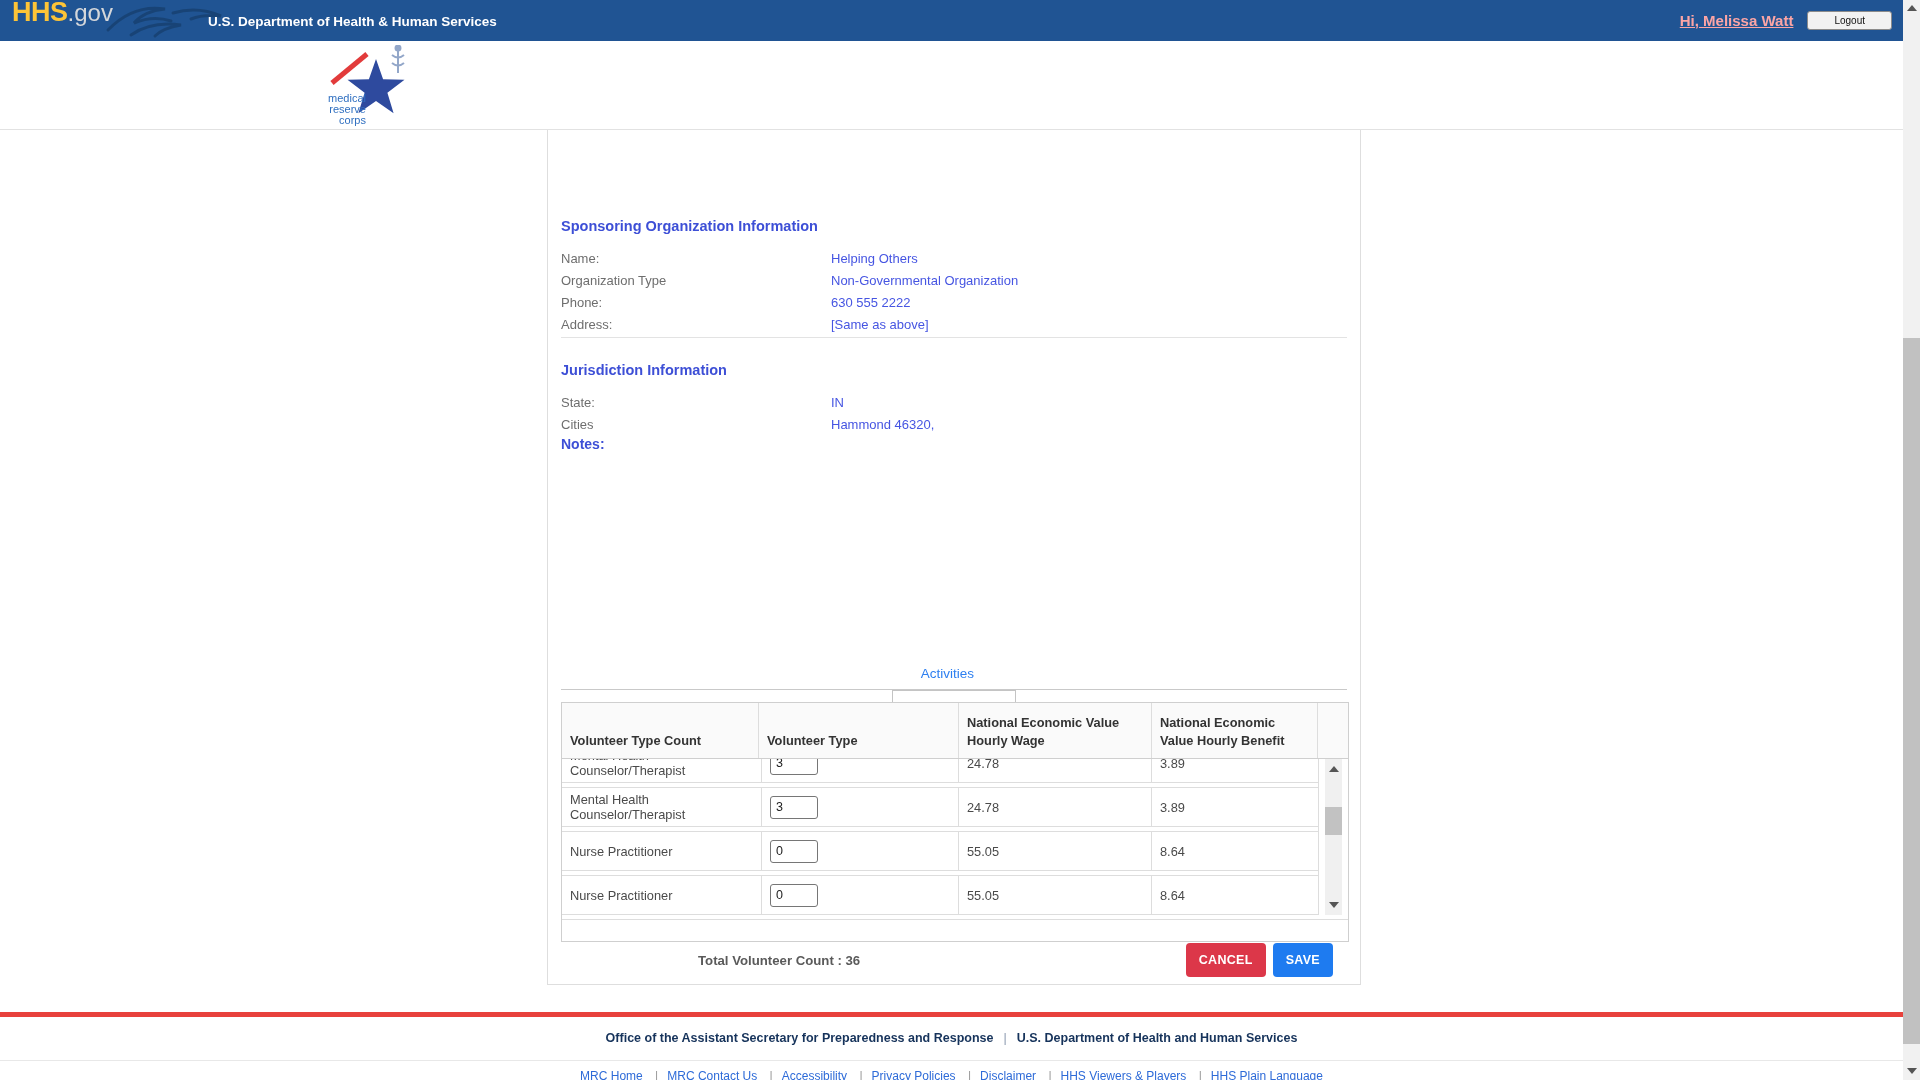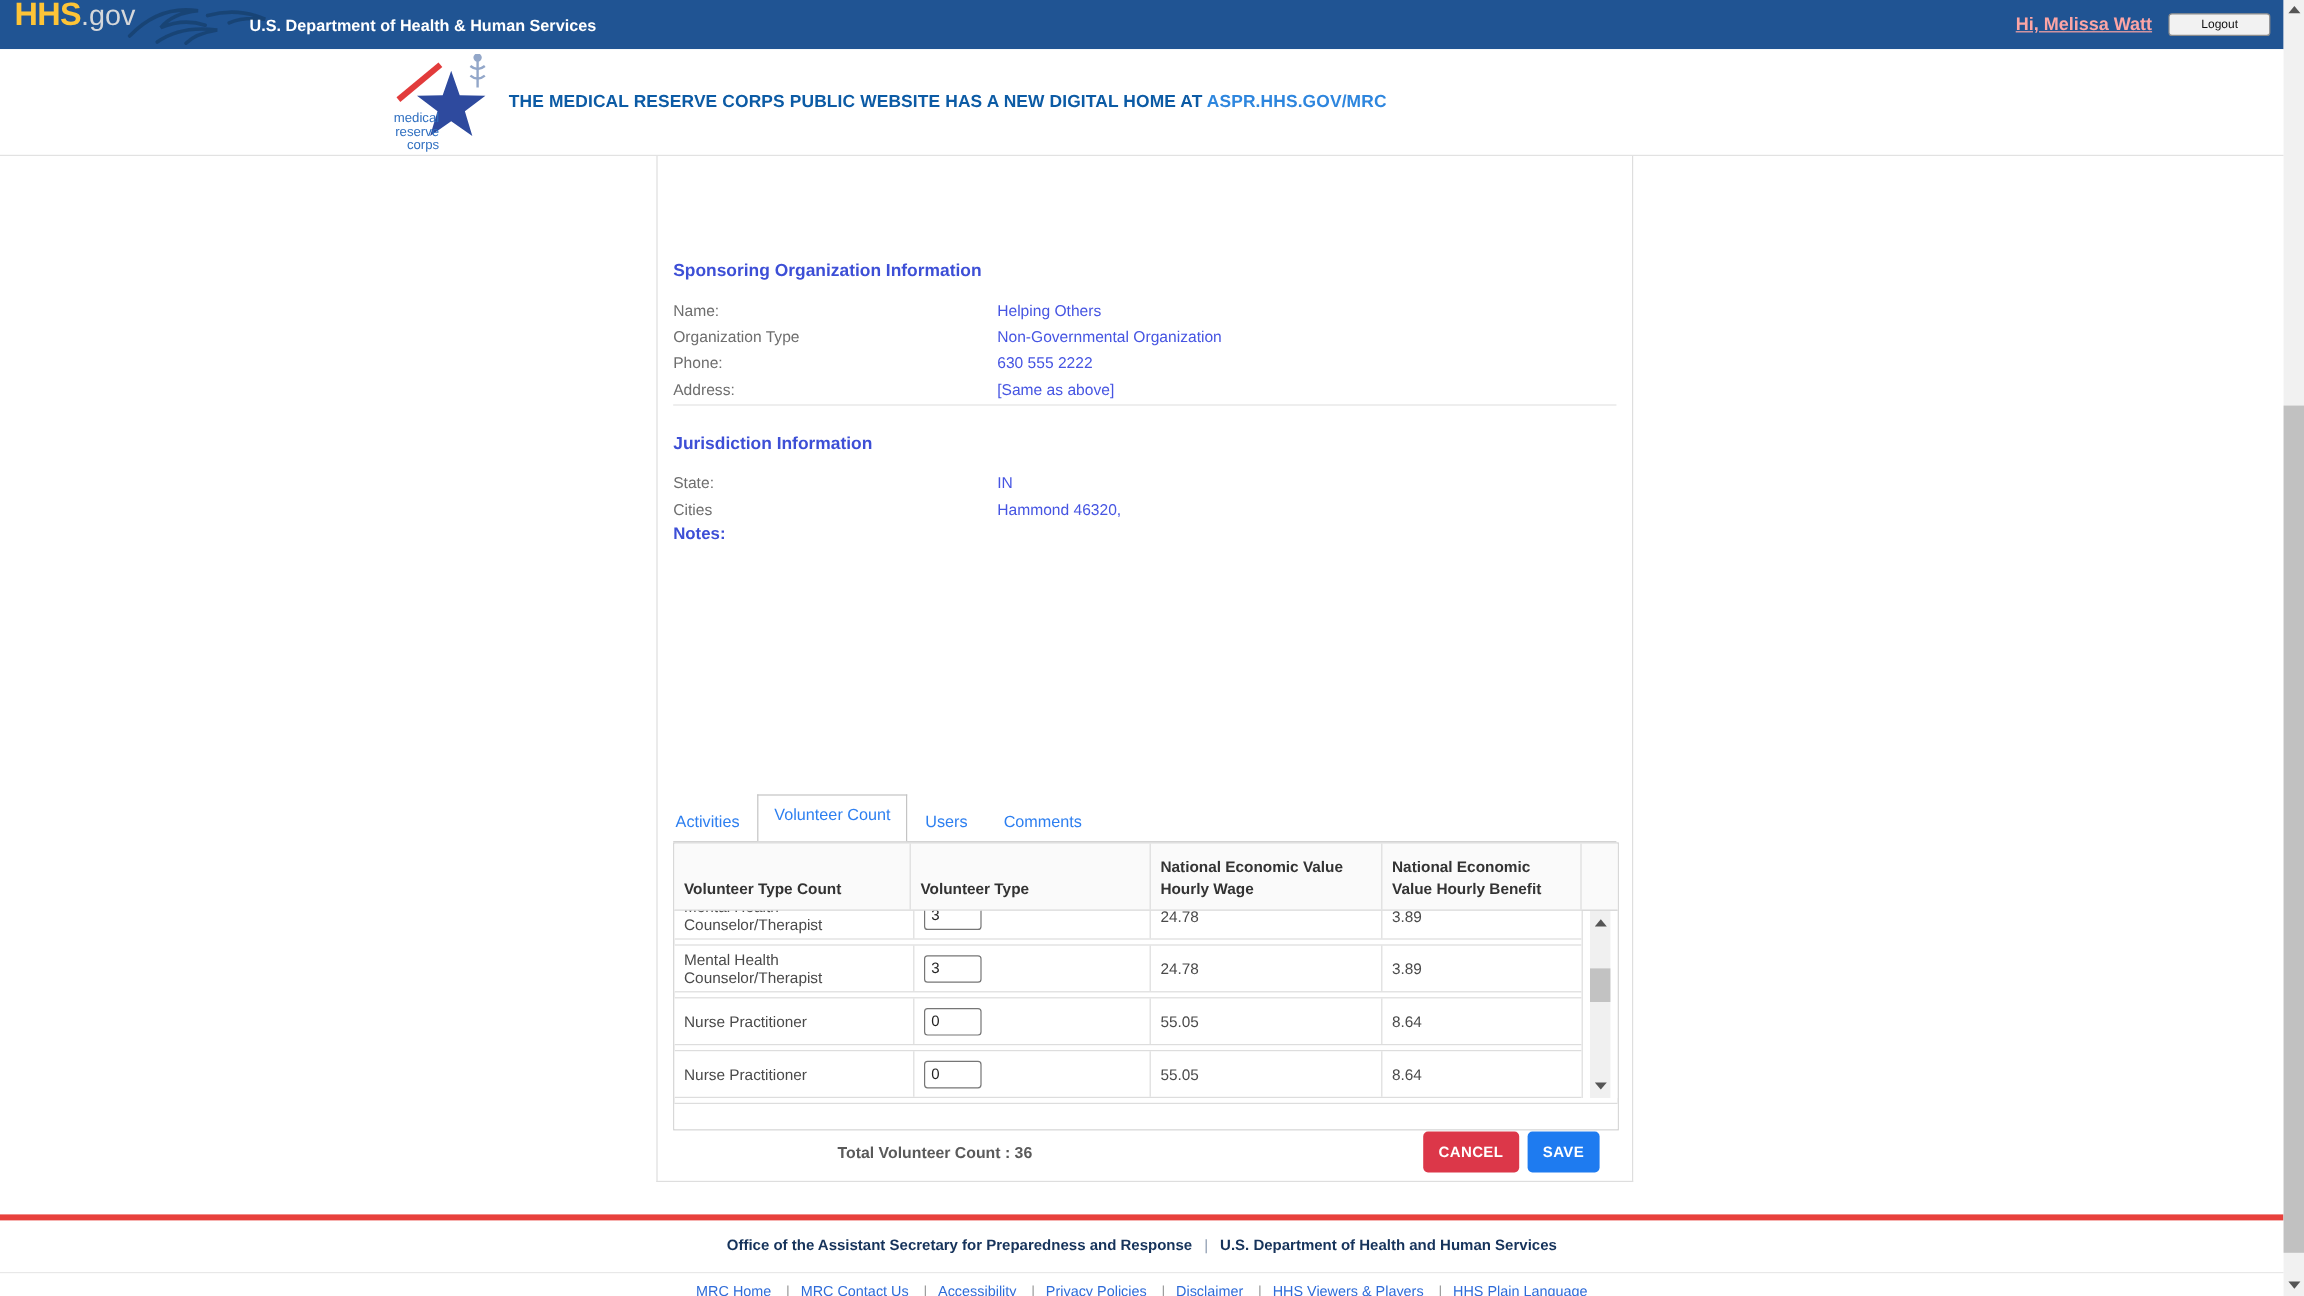--- a/index.html
+++ b/index.html
@@ -41,22 +41,22 @@
   .sec-title { font-size:14.5px; font-weight:700; color:var(--heading_blue); }
   .fields { margin-top:13px; }
   .field-row { display:flex; align-items:center; height:22px; font-size:13px; }
   .field-label { width:270px; color:#6e6e6e; }
   .field-value { color:var(--value_blue); }
   .divider { position:absolute; top:207px; left:13px; right:13px; border-top:1px solid #e3e3e3; }
   .notes-title { position:absolute; top:306px; left:13px; font-size:14px; font-weight:700;
                  color:var(--heading_blue); }
 
   
-  .tabs { position:absolute; top:540px; left:13px; right:13px; height:32px;
-          border-bottom:1px solid #c9c9c9; display:flex; align-items:flex-end; }
+  .tabs { position:absolute; top:528px; left:13px; right:13px; height:32px;
+          border-bottom:1px solid #c9c9c9; display:flex; align-items:center;flex-direction:column; }
   .tab { font-size:13.5px; color:var(--tab_blue); line-height:32px; padding:0 15px;
          cursor:pointer; white-space:nowrap; }
   .tab:first-child { padding-left:2px; }
   .tab.active { border:1px solid #c4c4c4; border-bottom:none; background:#fff;
                 height:39px; padding:0 13px; }
 
   
   .vtable { position:absolute; top:572px; left:13px; width:788px;
             border:1px solid #cfcfcf; background:#fff; }
   .thead { display:flex; background:#fafafa; border-bottom:1px solid #cfcfcf; height:56px; }
@@ -149,23 +149,20 @@
         <line x1="88" y1="4" x2="88" y2="28"></line>
         <circle cx="88" cy="3" r="2.5" fill="#93a7c9"></circle>
         <path d="M82 10 Q88 15 94 10 M82 18 Q88 23 94 18"></path>
       </g>
       <g font-size="11" fill="#2f6fc0" text-anchor="end" font-family="Liberation Sans, sans-serif">
         <text x="56" y="57">medical</text>
         <text x="56" y="68">reserve</text>
         <text x="56" y="79">corps</text>
       </g>
     </svg>
-    <div class="banner-text">
-      <span class="msg">THE MEDICAL RESERVE CORPS PUBLIC WEBSITE HAS A NEW DIGITAL HOME AT </span><a>ASPR.HHS.GOV/MRC</a>
-    </div>
   </div>
 
   <main class="panel">
 
     <section class="sec sec-sponsor">
       <h3 class="sec-title">Sponsoring Organization Information</h3>
       <div class="fields">
 
           <div class="field-row">
             <span class="field-label">Name:</span>

